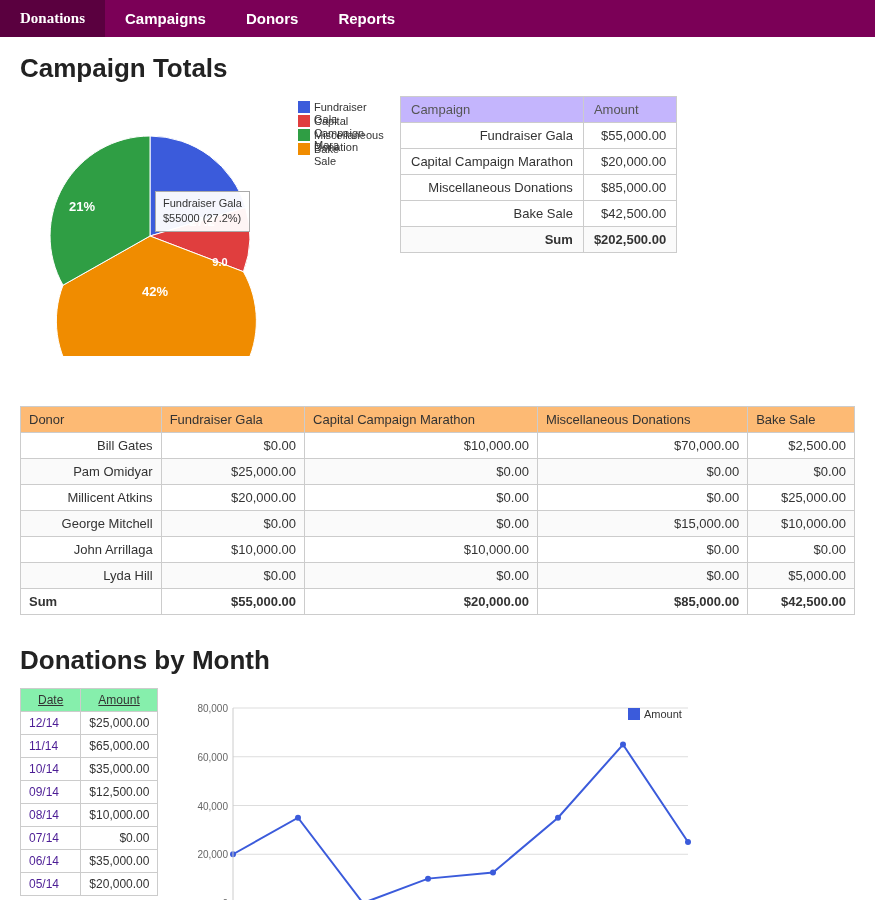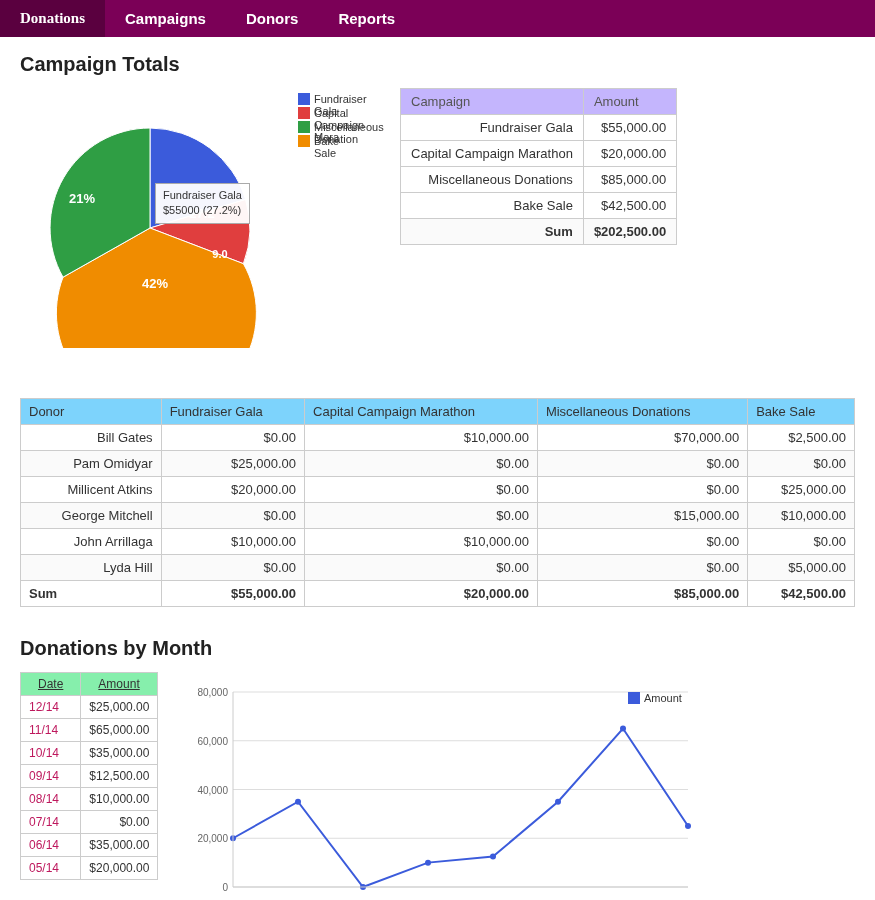--- a/index.html
+++ b/index.html
@@ -20,21 +20,21 @@
     }
     nav a:first-child { background: #5a003f; font-family: Liberation Serif, serif; }
 
     
     .content {
       padding: 16px 20px;
     }
 
     
     .section-title {
-      font-size: 20px;
+      font-size: 26px;
       font-weight: bold;
       margin-bottom: 12px;
       color: #222;
     }
 
     
     .campaign-totals {
       display: flex;
       align-items: flex-start;
       margin-bottom: 30px;
@@ -108,21 +108,21 @@
     
     .donations-section {
       margin-bottom: 30px;
     }
     .data-table {
       border-collapse: collapse;
       width: 100%;
       font-size: 13px;
     }
     .data-table th {
-      background: #7dd3fc;
+      background: #fdba74;
       border: 1px solid #ccc;
       padding: 5px 8px;
       text-align: left;
       font-weight: normal;
     }
     .data-table td {
       border: 1px solid #ccc;
       padding: 5px 8px;
       text-align: right;
     }
@@ -153,21 +153,21 @@
       padding: 4px 17px;
       text-align: left;
       font-weight: normal;
       text-decoration: underline;
     }
     .monthly-table td {
       border: 1px solid #ccc;
       padding: 4px 8px;
     }
     .monthly-table td:first-child {
-      color: #be185d;
+      color: #4c1d95;
     }
     .monthly-table td:last-child {
       text-align: right;
     }
 
     
     .chart-container {
       flex: 1;
       position: relative;
     }

